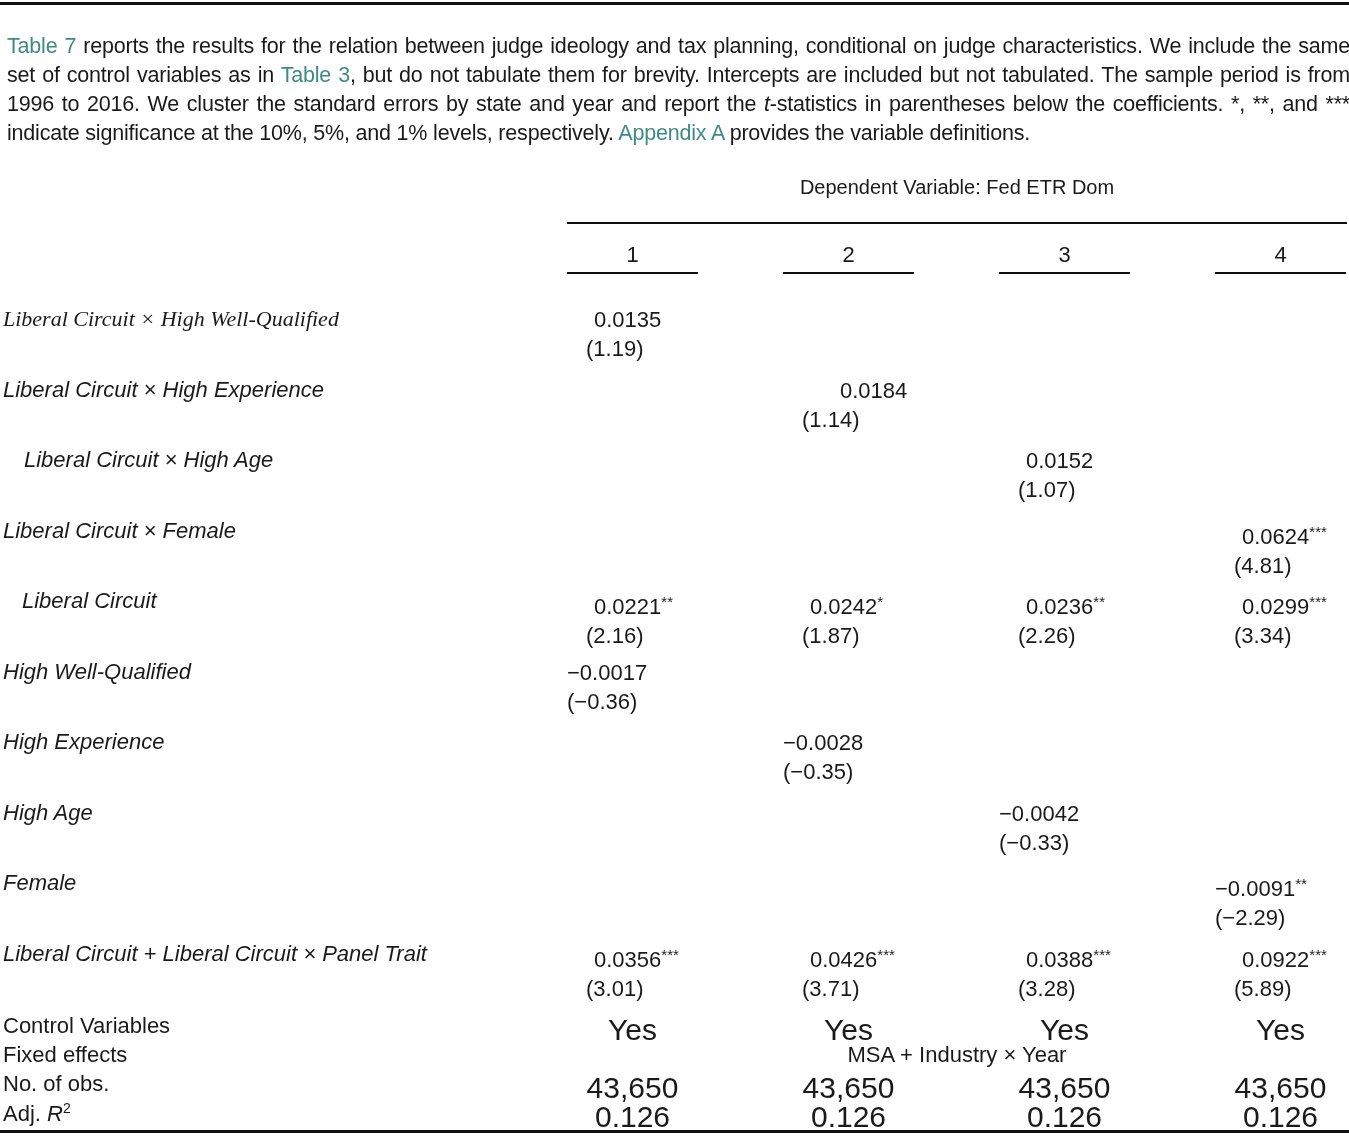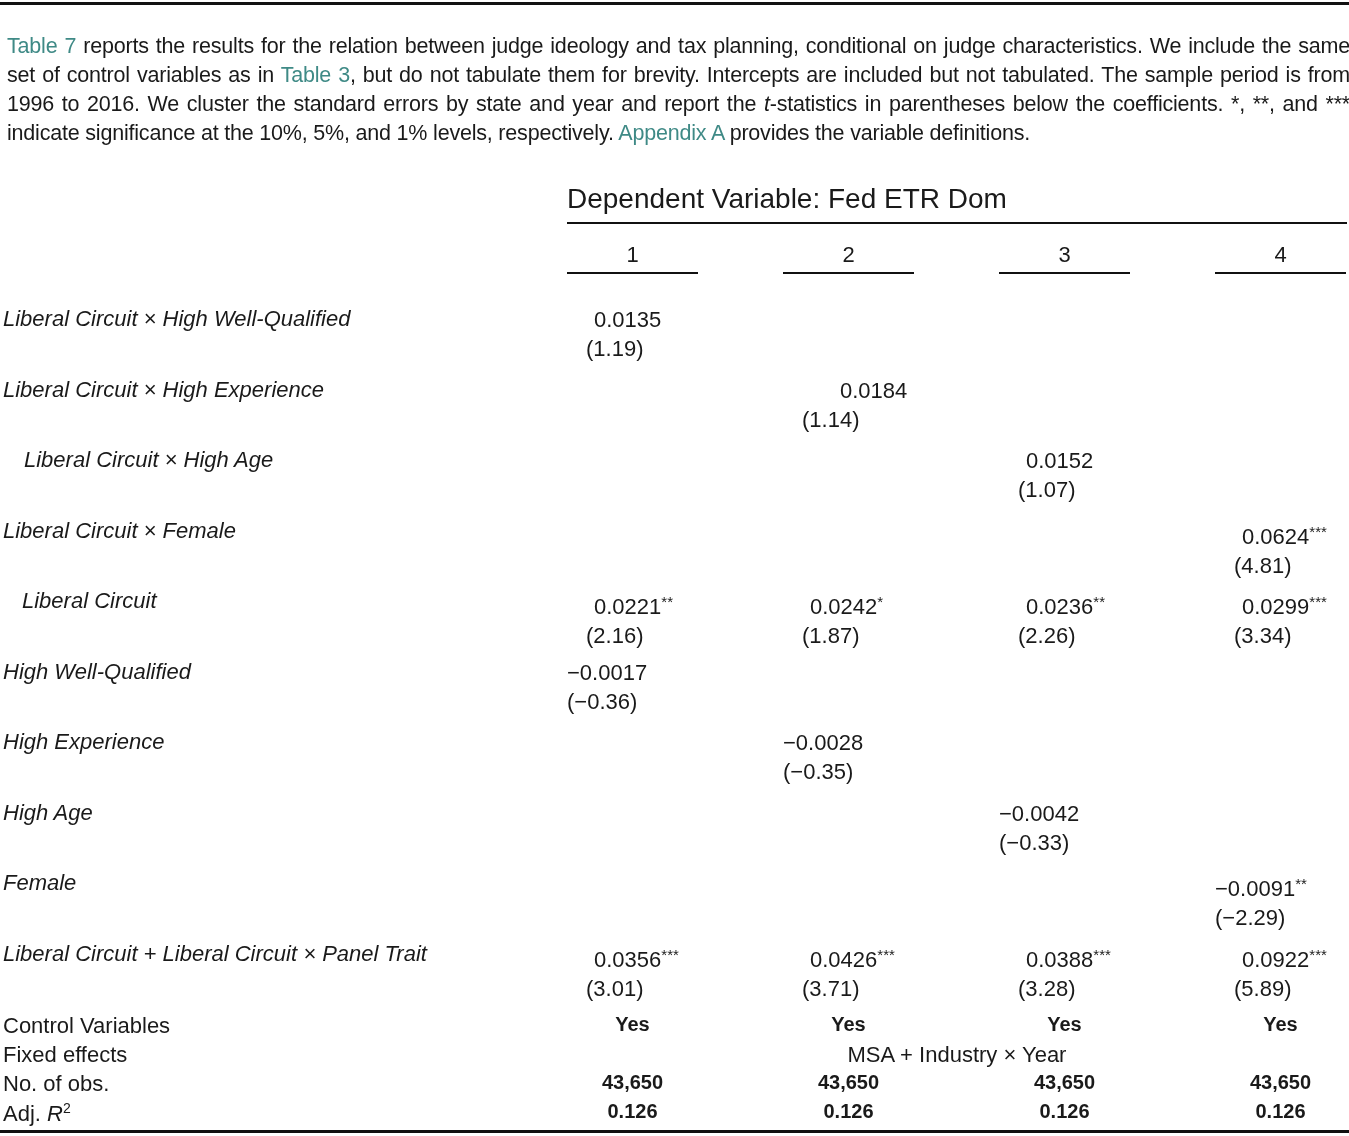--- a/index.html
+++ b/index.html
@@ -6,31 +6,31 @@
   body {
     width: 1349px; height: 1136px; overflow: hidden; position: relative;
     font-family: "Liberation Sans", sans-serif; color: #1a1a1a;
   }
   .top-rule { position: absolute; left: 0; top: 2px; width: 1349px; height: 3px; background: #111; }
   .note {
     position: absolute; left: 3px; top: 28px; width: 1343px;
     font-size: 21.5px; line-height: 29px; text-align: justify; letter-spacing: -0.2px;
   }
   .note a { color: #3f8a86; text-decoration: none; }
-  .dep-header { position: absolute; left: 567px; top: 183px; width: 780px; text-align: left; font-size: 28px; }
+  .dep-header { position: absolute; left: 567px; top: 176px; width: 780px; text-align: center; font-size: 20px; }
   .dep-rule { position: absolute; left: 567px; top: 222px; width: 780px; height: 2px; background: #111; }
   .colnum { position: absolute; top: 242px; width: 131px; text-align: center; font-size: 22px; }
   .colrule { position: absolute; top: 272px; width: 131px; height: 2px; background: #111; }
   .rowlabel { position: absolute; left: 3px; font-size: 22px; font-style: italic; }
   .cell { position: absolute; font-size: 22px; line-height: 29px; white-space: nowrap; }
   .cell .coef { display: block; }
   .cell .tstat { display: block; }
   .stars { font-size: 15px; vertical-align: 7px; }
   .plainlabel { position: absolute; left: 3px; font-size: 22px; }
-  .centerval { position: absolute; width: 131px; text-align: center; font-size: 20px; font-weight: bold; }
+  .centerval { position: absolute; width: 131px; text-align: center; font-size: 30px; }
   .fe-val { position: absolute; left: 567px; width: 861px; text-align: center; font-size: 22px; }
   .bottom-rule { position: absolute; left: 0; top: 1130px; width: 1349px; height: 3px; background: #111; }
   sup { font-size: 14px; }
 </style>
 </head>
 <body>
 
 <div class="top-rule"></div>
 
 <p class="note" style="margin:4px">
@@ -43,21 +43,21 @@
 <div class="colnum" style="left:567px">1</div>
 <div class="colnum" style="left:783px">2</div>
 <div class="colnum" style="left:999px">3</div>
 <div class="colnum" style="left:1215px">4</div>
 <div class="colrule" style="left:567px"></div>
 <div class="colrule" style="left:783px"></div>
 <div class="colrule" style="left:999px"></div>
 <div class="colrule" style="left:1215px"></div>
 
 <div id="rows-container">
-    <div class="rowlabel" style="top: 306px;">Liberal Circuit × High Well-Qualified</div>
+    <div class="rowlabel" style="top: 306px; font-family: Liberation Serif, serif;">Liberal Circuit × High Well-Qualified</div>
     <div class="cell" style="top: 305px; left: 586px;">
       <span class="coef" style="padding-left: 8px;"><span>0.0135</span></span>
       <span class="tstat">(1.19)</span>
     </div>
     <div class="rowlabel" style="top: 377px;">Liberal Circuit × High Experience</div>
     <div class="cell" style="top: 376px; left: 802px;">
       <span class="coef" style="padding-left: 8px; margin-left: 30px;"><span>0.0184</span></span>
       <span class="tstat">(1.14)</span>
     </div>
     <div class="rowlabel" style="top: 447px; margin-left: 21px;">Liberal Circuit × High Age</div>

